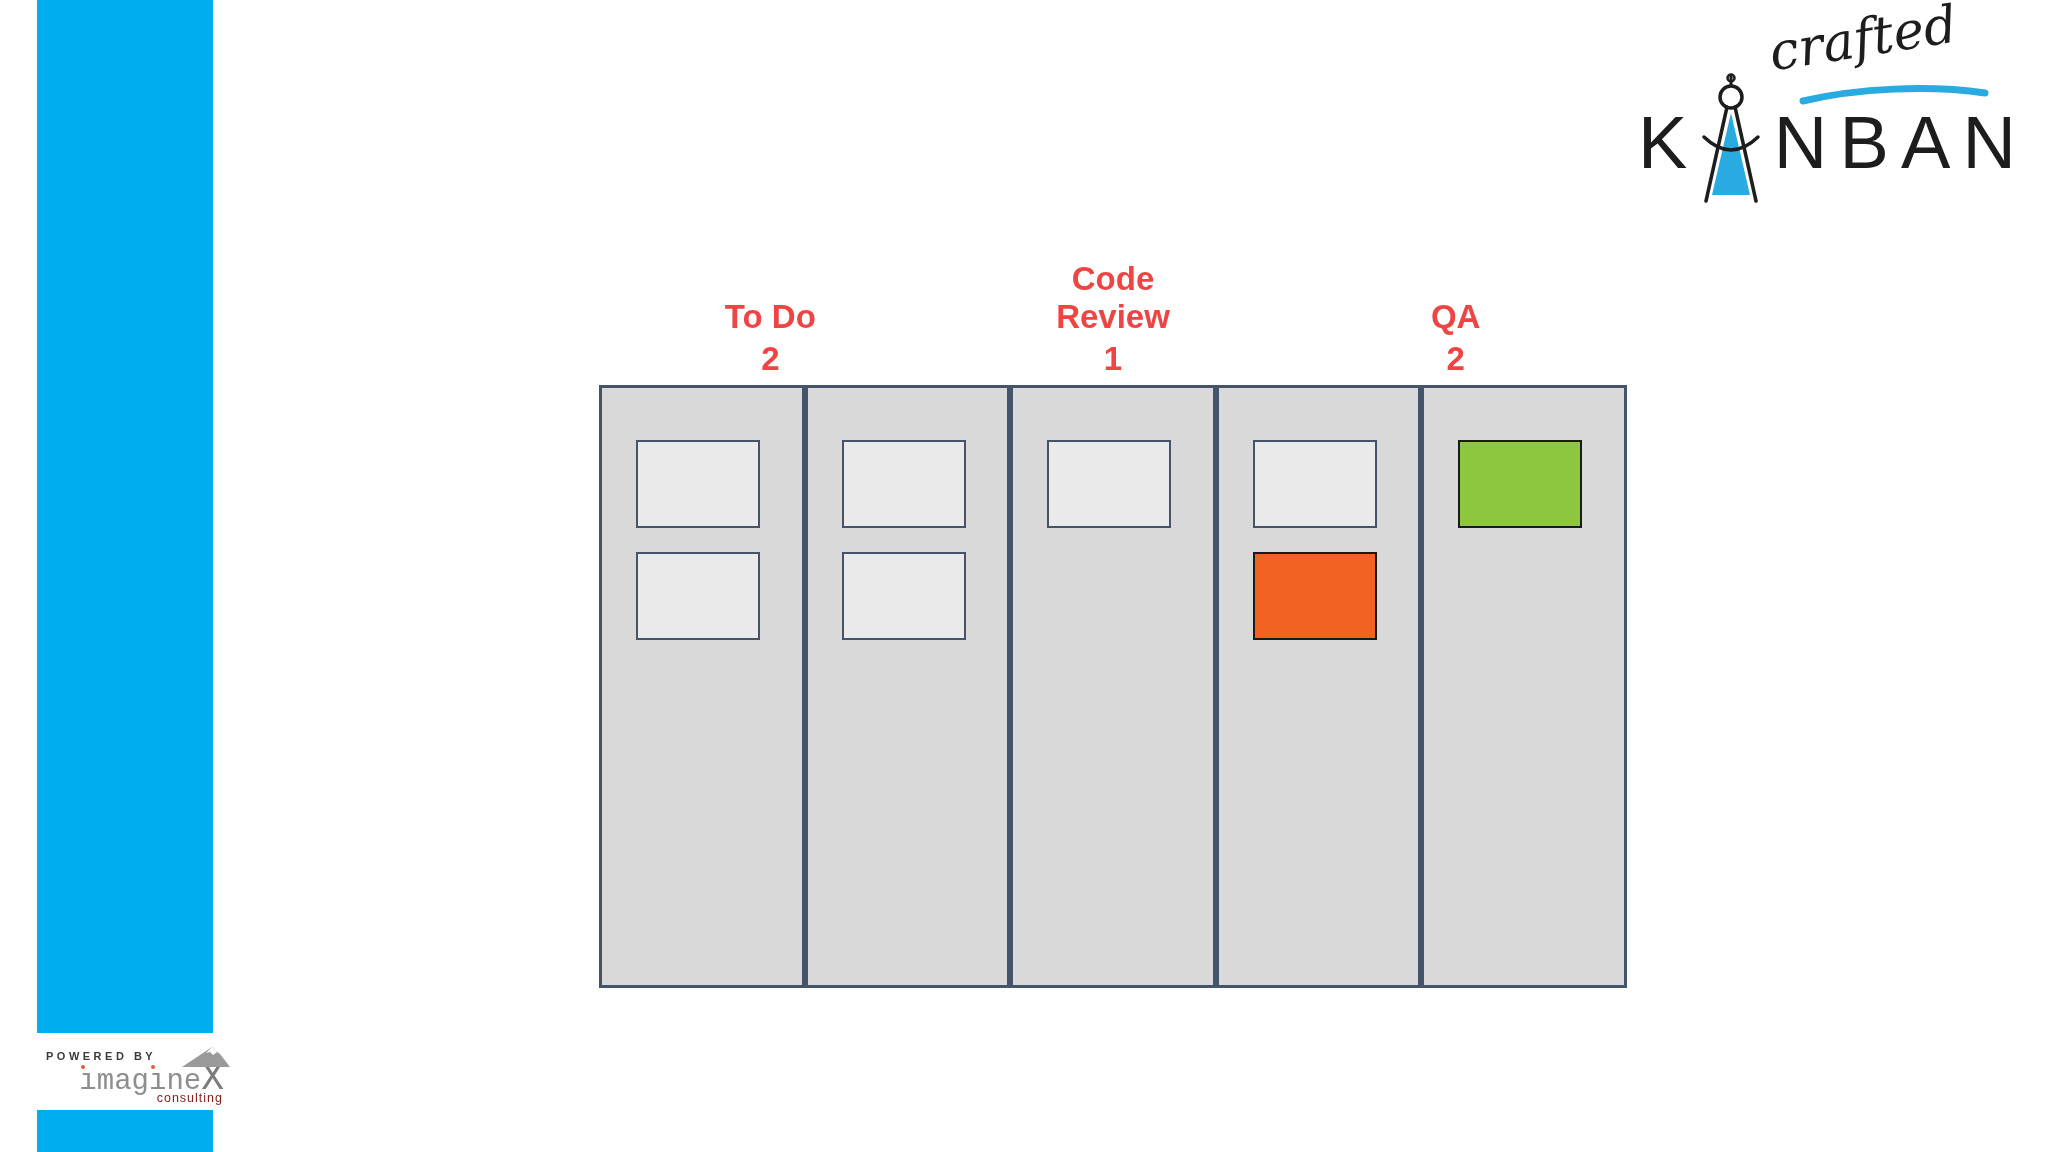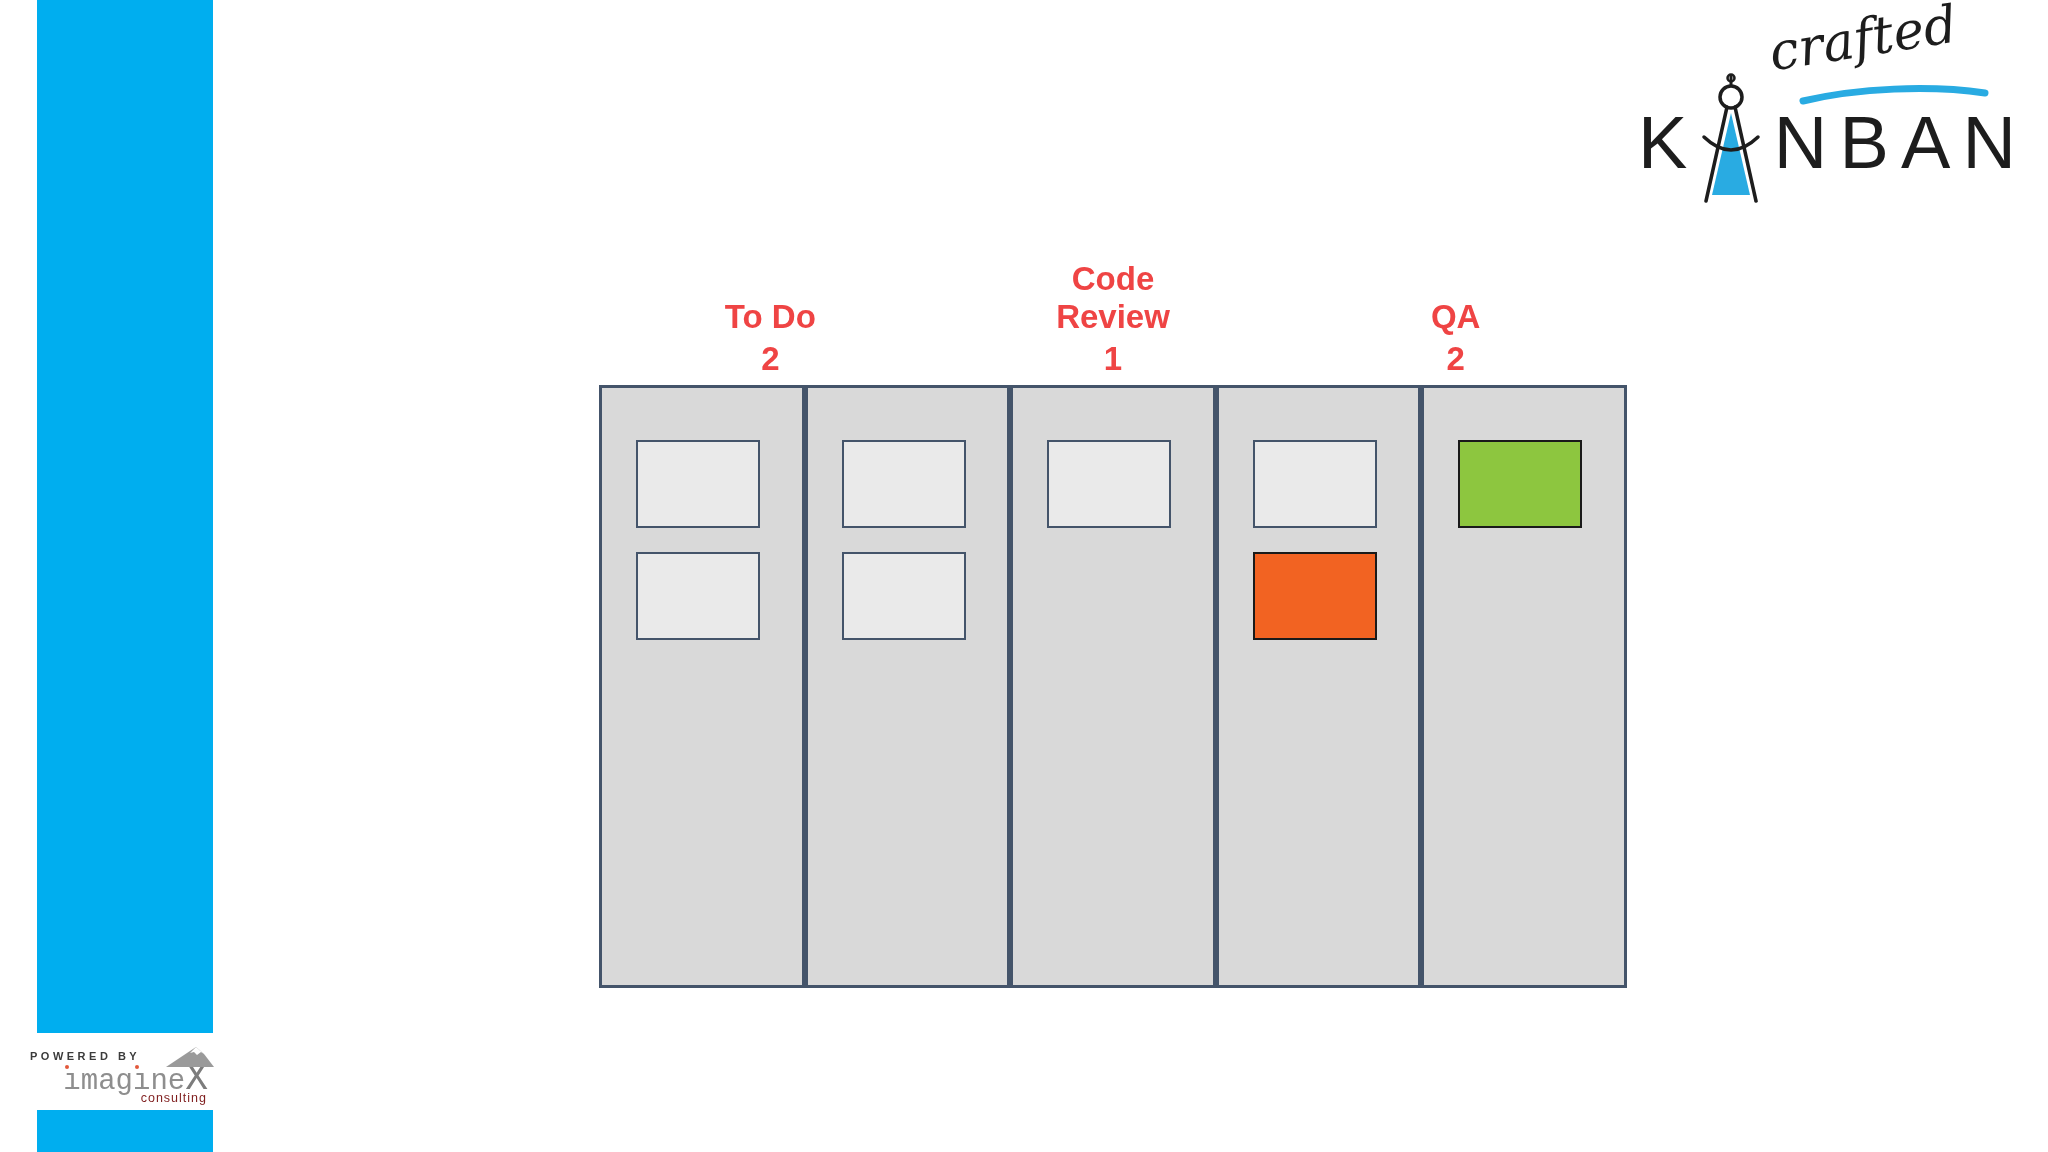--- a/index.html
+++ b/index.html
@@ -32,21 +32,21 @@
                font-size:33px;line-height:1.15;}
   .col-name{white-space:pre-line;}
   .col-count{margin-top:4px;}
 
   
   .board{position:absolute;left:599px;top:385px;width:1028px;height:603px;display:flex;}
   .kanban-column{flex:1;position:relative;background:#D9D9D9;border:3px solid #44546A;}
   .card{position:absolute;left:34px;width:120px;height:84px;border:2px solid #44546A;}
 
   
-  .powered-box{position:absolute;left:0;top:1033px;width:230px;height:77px;background:#ffffff;text-align:right;}
+  .powered-box{position:absolute;left:16px;top:1033px;width:230px;height:77px;background:#ffffff;text-align:right;}
   .pb-label{position:absolute;left:30px;top:17px;font-size:11px;letter-spacing:3.5px;
             color:#3b3b3b;font-weight:600;}
   .ix-brand{position:absolute;right:22px;top:27px;font-family:Liberation Mono, monospace;
             font-size:29px;line-height:1;color:#8e8e8e;white-space:nowrap;}
   .ix-brand .di{position:relative;display:inline-block;}
   .ix-brand .di::before{content:'';position:absolute;left:2px;top:-2px;width:4px;height:4px;
                         border-radius:50%;background:#e2593b;}
   .ix-brand .bx{font-size:38px;color:#7c7c7c;}
   .mountain{position:absolute;right:16px;top:12px;width:48px;height:22px;}
   .consulting{position:absolute;right:23px;top:58px;font-size:12.5px;letter-spacing:1px;

